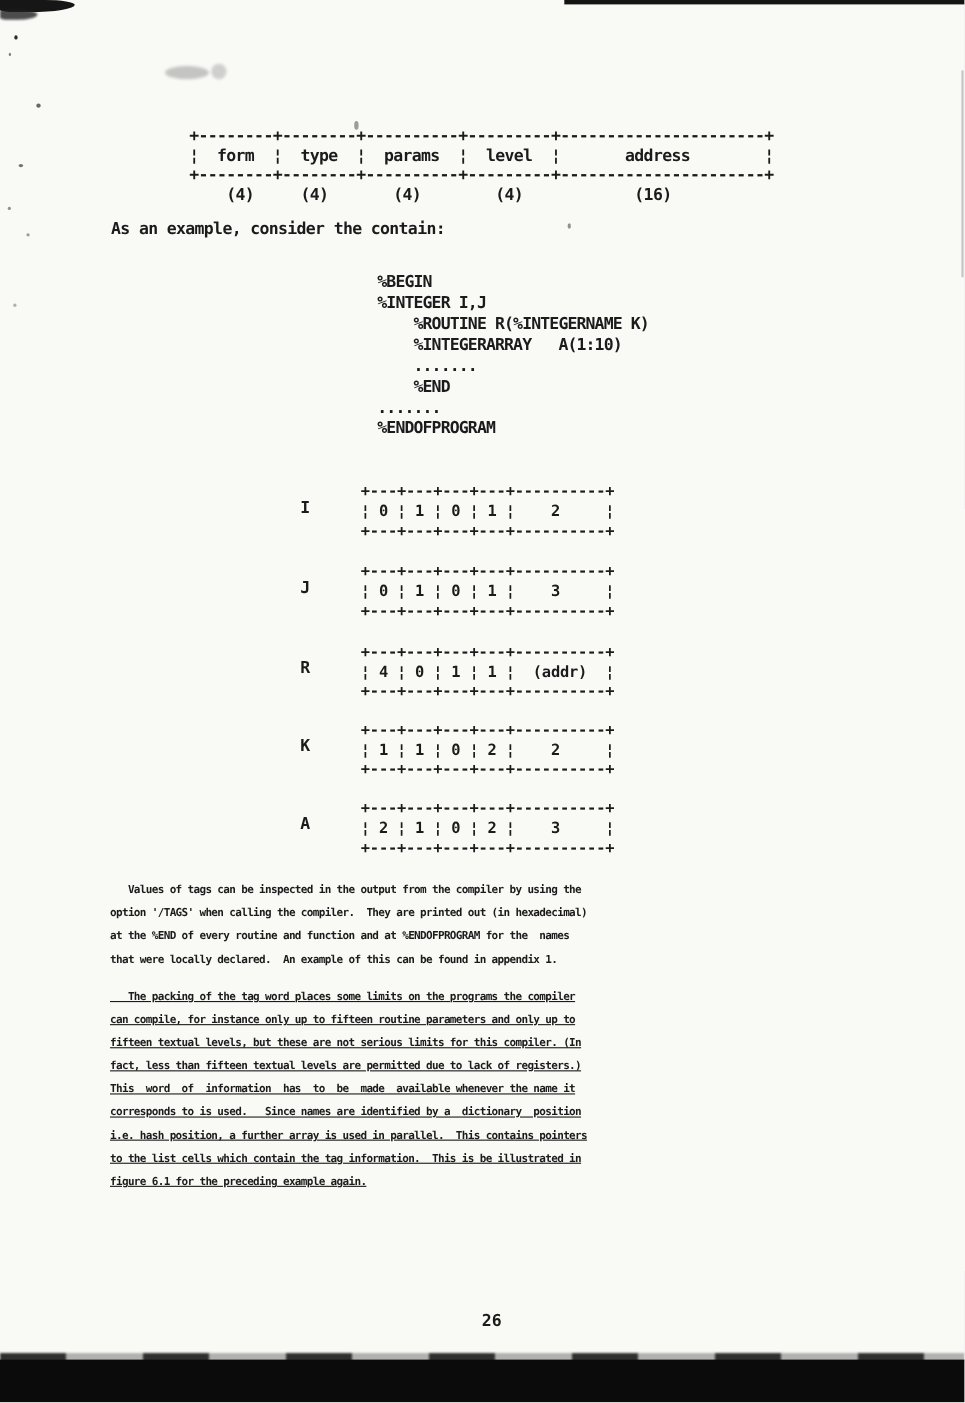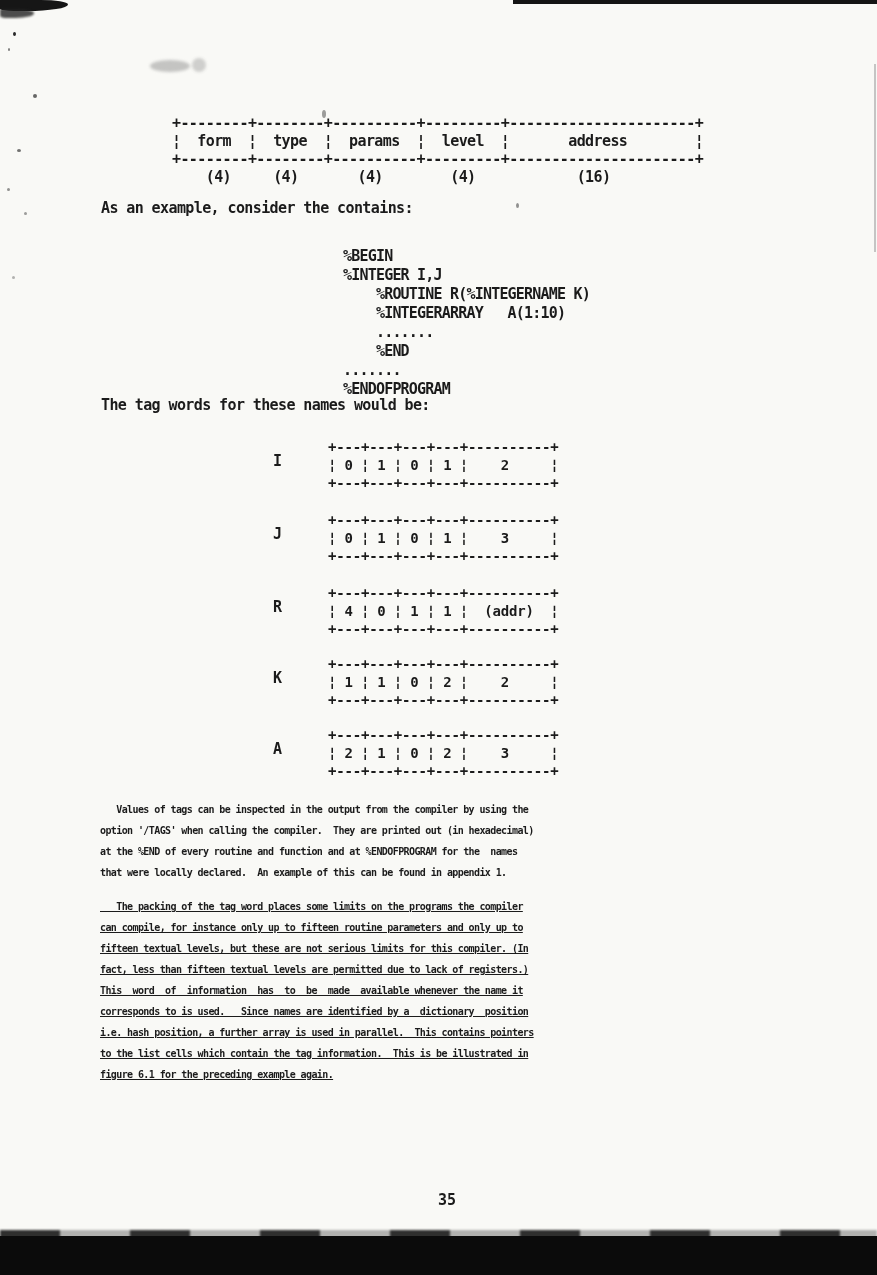--- a/index.html
+++ b/index.html
@@ -59,32 +59,31 @@
   <div class="speck" style="left:516px;top:203px;width:3px;height:5px;opacity:.5;"></div>
   <div class="smudge" style="left:150px;top:60px;width:40px;height:12px;"></div>
   <div class="smudge" style="left:192px;top:58px;width:14px;height:14px;opacity:.8;"></div>
   <div class="right-line"></div>
 
   <pre class="abs ascii-lg" style="left:172px;top:114px;">+--------+--------+----------+---------+----------------------+
 ¦  form  ¦  type  ¦  params  ¦  level  ¦       address        ¦
 +--------+--------+----------+---------+----------------------+
     (4)     (4)       (4)        (4)            (16)</pre>
 
-  <div class="abs line" style="left:101px;top:199px;">As an example, consider the contains:</div>
+  <div class="abs line" style="left:101px;top:199px;">As an example, consider the contain:</div>
 
   <pre class="abs code-text" style="left:343px;top:247px;">%BEGIN
 %INTEGER I,J
     %ROUTINE R(%INTEGERNAME K)
     %INTEGERARRAY   A(1:10)
     .......
     %END
 .......
 %ENDOFPROGRAM</pre>
 
-  <div class="abs line" style="left:101px;top:396px;">The tag words for these names would be:</div>
 
   <div class="tag-row" style="top:438px;">
     <span class="tag-label">I</span>
     <pre class="ascii-sm">+---+---+---+---+----------+
 ¦ 0 ¦ 1 ¦ 0 ¦ 1 ¦    2     ¦
 +---+---+---+---+----------+</pre>
   </div>
   <div class="tag-row" style="top:511px;">
     <span class="tag-label">J</span>
     <pre class="ascii-sm">+---+---+---+---+----------+
@@ -118,18 +117,18 @@
   <pre class="abs body-text" style="left:100px;top:896px;text-decoration:underline;">   The packing of the tag word places some limits on the programs the compiler
 can compile, for instance only up to fifteen routine parameters and only up to
 fifteen textual levels, but these are not serious limits for this compiler. (In
 fact, less than fifteen textual levels are permitted due to lack of registers.)
 This  word  of  information  has  to  be  made  available whenever the name it
 corresponds to is used.   Since names are identified by a  dictionary  position
 i.e. hash position, a further array is used in parallel.  This contains pointers
 to the list cells which contain the tag information.  This is be illustrated in
 figure 6.1 for the preceding example again.</pre>
 
-  <div class="pageno">35</div>
+  <div class="pageno">26</div>
 
   <div class="bottom-fuzz"></div>
   <div class="bottom-band"></div>
 
 </div>
 
 </body></html>

